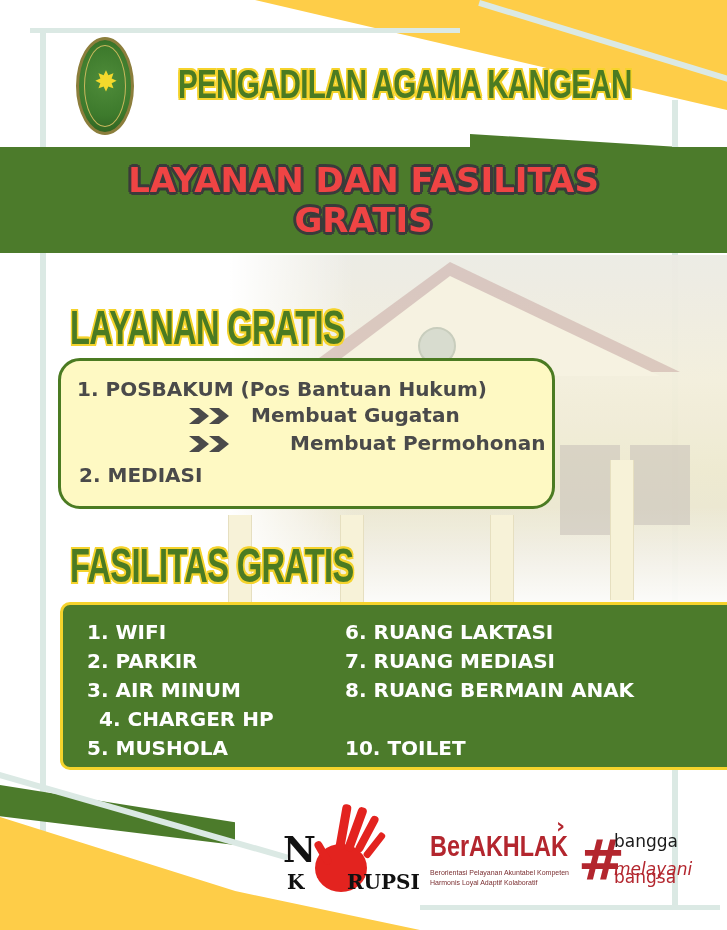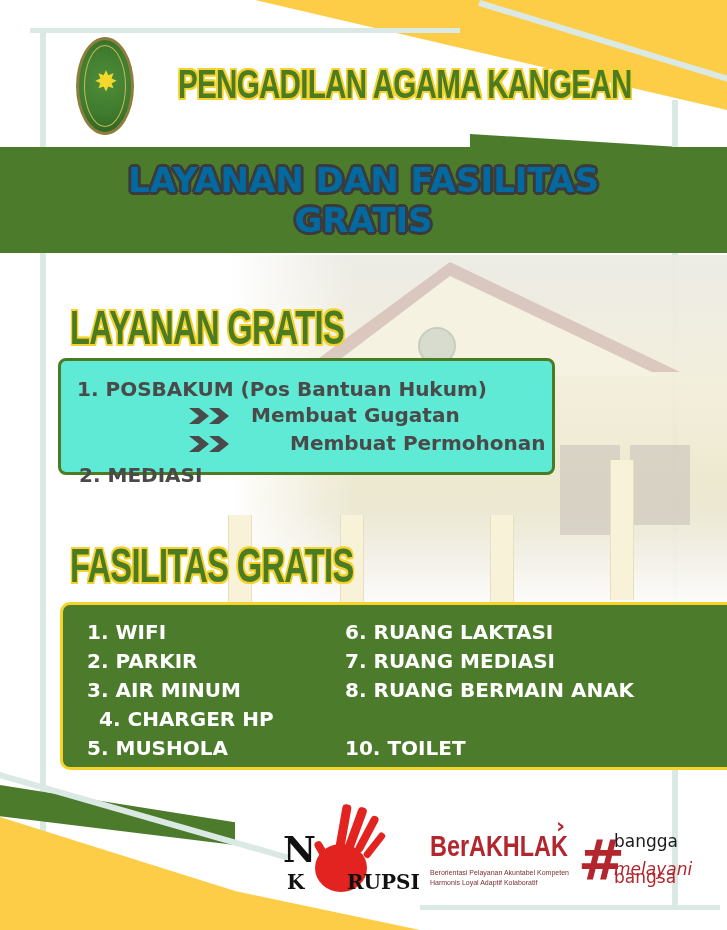--- a/index.html
+++ b/index.html
@@ -33,27 +33,27 @@
 
   
   .logo{position:absolute;left:76px;top:37px;width:58px;height:98px;border-radius:50%;
     background:radial-gradient(circle at 50% 45%,#4f8c3a 0%,#3d7a2c 60%,#2e5e20 100%);
     border:3px solid #8c7e3c;box-sizing:border-box;}
   .logo-star{position:absolute;left:13px;top:28px;width:28px;height:28px;color:#f4d92c;font-size:28px;line-height:28px;text-align:center;}
   .logo-ring{position:absolute;left:5px;top:5px;right:5px;bottom:5px;border-radius:50%;border:1px solid #c9b85d;}
   .org-title{position:absolute;left:178px;top:62px;font-family:"Liberation Sans",sans-serif;font-weight:bold;font-size:40px;letter-spacing:-1px;
     color:#4b7b22;transform:scaleX(0.74);transform-origin:left center;white-space:nowrap;
     text-shadow:-2px -2px 0 #f5d32c,2px -2px 0 #f5d32c,-2px 2px 0 #f5d32c,2px 2px 0 #f5d32c,0 2px 0 #f5d32c,0 -2px 0 #f5d32c,2px 0 0 #f5d32c,-2px 0 0 #f5d32c;}
-  .main-title{position:absolute;left:0;top:160px;width:727px;text-align:center;font-family:"DejaVu Sans",sans-serif;font-weight:bold;font-size:34px;line-height:40px;color:#0369a1;
+  .main-title{position:absolute;left:0;top:160px;width:727px;text-align:center;font-family:"DejaVu Sans",sans-serif;font-weight:bold;font-size:34px;line-height:40px;color:#ef4444;
     text-shadow:-2px -2px 0 #3b3b3b,2px -2px 0 #3b3b3b,-2px 2px 0 #3b3b3b,2px 2px 0 #3b3b3b,0 3px 0 #3b3b3b,0 -3px 0 #3b3b3b,3px 0 0 #3b3b3b,-3px 0 0 #3b3b3b;}
 
   .section-title{position:absolute;font-family:"Liberation Sans",sans-serif;font-weight:bold;font-size:48px;color:#4b7b22;white-space:nowrap;transform:scaleX(0.68);transform-origin:left center;letter-spacing:-1px;
     text-shadow:-2px -2px 0 #f5d32c,2px -2px 0 #f5d32c,-2px 2px 0 #f5d32c,2px 2px 0 #f5d32c,0 2px 0 #f5d32c,0 -2px 0 #f5d32c,2px 0 0 #f5d32c,-2px 0 0 #f5d32c;}
 
-  .yellow-box{position:absolute;left:58px;top:358px;width:497px;height:117px;background:#5eead4;border:3px solid #4b7b22;border-radius:8px;box-sizing:border-box;}
+  .yellow-box{position:absolute;left:58px;top:358px;width:497px;height:151px;background:#fef9c3;border:3px solid #4b7b22;border-radius:22px;box-sizing:border-box;}
   .ybtext{position:absolute;font-family:"DejaVu Sans",sans-serif;font-weight:bold;font-size:20px;color:#4a4a4a;white-space:nowrap;}
   .arrow{position:absolute;width:44px;height:16px;}
 
   .green-box{position:absolute;left:60px;top:602px;width:704px;height:168px;background:#4c7b2b;border:3px solid #f5d32c;border-radius:10px;box-sizing:border-box;}
   .fac{position:absolute;font-family:"DejaVu Sans",sans-serif;font-weight:bold;font-size:20px;color:#ffffff;white-space:nowrap;}
 
   
   .nokorupsi{position:absolute;left:283px;top:800px;width:140px;height:95px;}
   .nk-N{position:absolute;left:0;top:28px;font-family:"DejaVu Serif",serif;font-weight:bold;font-size:36px;color:#111;}
   .nk-K{position:absolute;left:4px;top:70px;font-family:"DejaVu Serif",serif;font-weight:bold;font-size:20px;color:#111;}

